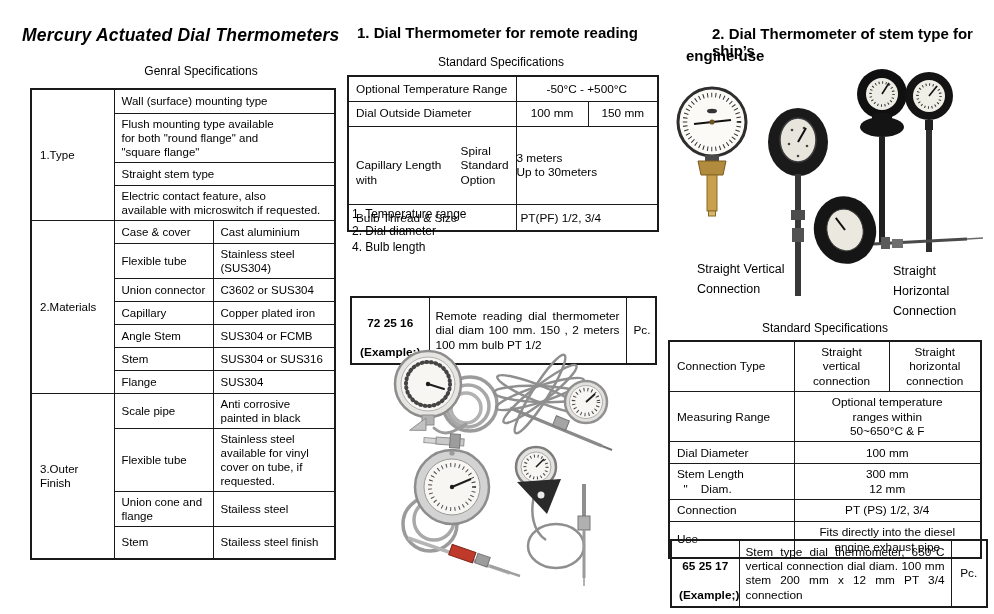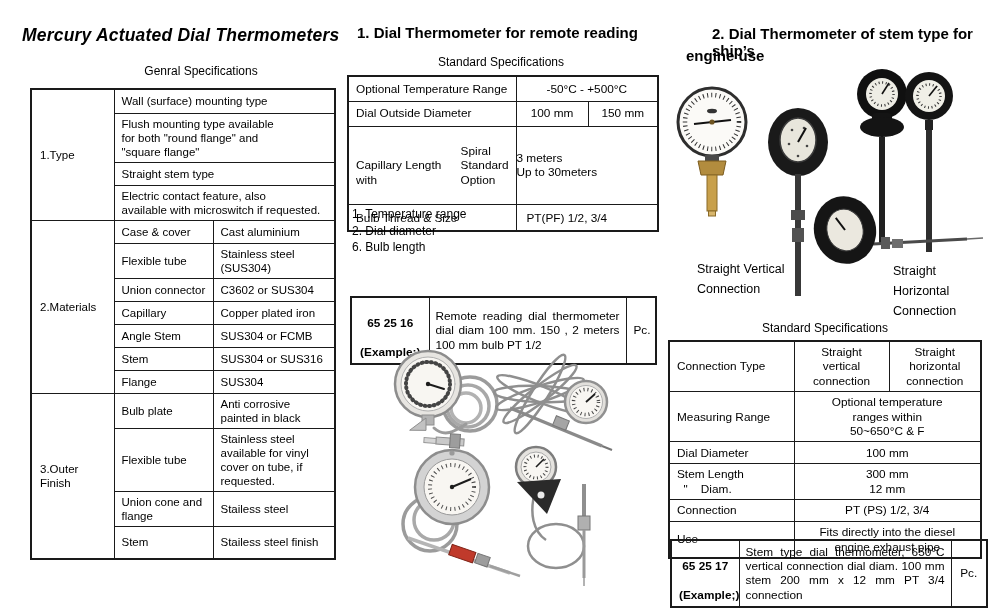--- a/index.html
+++ b/index.html
@@ -86,21 +86,21 @@
     <td>Stem</td>
     <td>SUS304 or SUS316</td>
   </tr>
   <tr style="height:23px">
     <td>Flange</td>
     <td>SUS304</td>
   </tr>
 
   <tr style="height:30px">
     <td rowspan="4" class="cat">3.Outer Finish</td>
-    <td>Bulb plate</td>
+    <td>Scale pipe</td>
     <td>Anti corrosive
 painted in black</td>
   </tr>
   <tr style="height:47px">
     <td>Flexible tube</td>
     <td>Stainless steel
 available for vinyl
 cover on tube, if
 requested.</td>
   </tr>
@@ -144,41 +144,41 @@
           <span class="pre">Spiral
 Standard
 Option</span>
         </div>
       </td>
       <td colspan="2" style="padding-left:0">3 meters
 Up to 30meters</td>
     </tr>
     <tr style="height:26px">
       <td>Bulb Thread &amp; Size</td>
-      <td colspan="2" style="padding-left:10px">PT(PF) 1/2, 3/4</td>
+      <td colspan="2" style="padding-left:4px">PT(PF) 1/2, 3/4</td>
     </tr>
   </tbody>
     </table>
 
   <div class="abs order-block" style="left:352px; top:206px; width:300px;">
     <div>1. Temperature range</div>
     <div>2. Dial diameter</div>
-    <div>6. Bulb length</div>
+    <div>4. Bulb length</div>
   </div>
 
   <table class="abs spec" style="left:350px; top:296px; width:307px;">
     <colgroup>
         <col style="width:78px">
         <col style="width:197px">
         <col>
       </colgroup>
     <tbody>
         <tr style="height:46px">
       <td class="code">
-        <span>65 25 16</span><br>
+        <span>72 25 16</span><br>
         <span>(Example;)</span>
       </td>
       <td class="jst">Remote reading dial thermometer dial diam 100 mm. 150 , 2 meters 100 mm bulb PT 1/2</td>
       <td class="ctr">Pc.</td>
     </tr>
   </tbody>
     </table>
 
   <svg class="abs" style="left:350px; top:346px;" width="305" height="265" viewBox="0 0 305 265">
 

